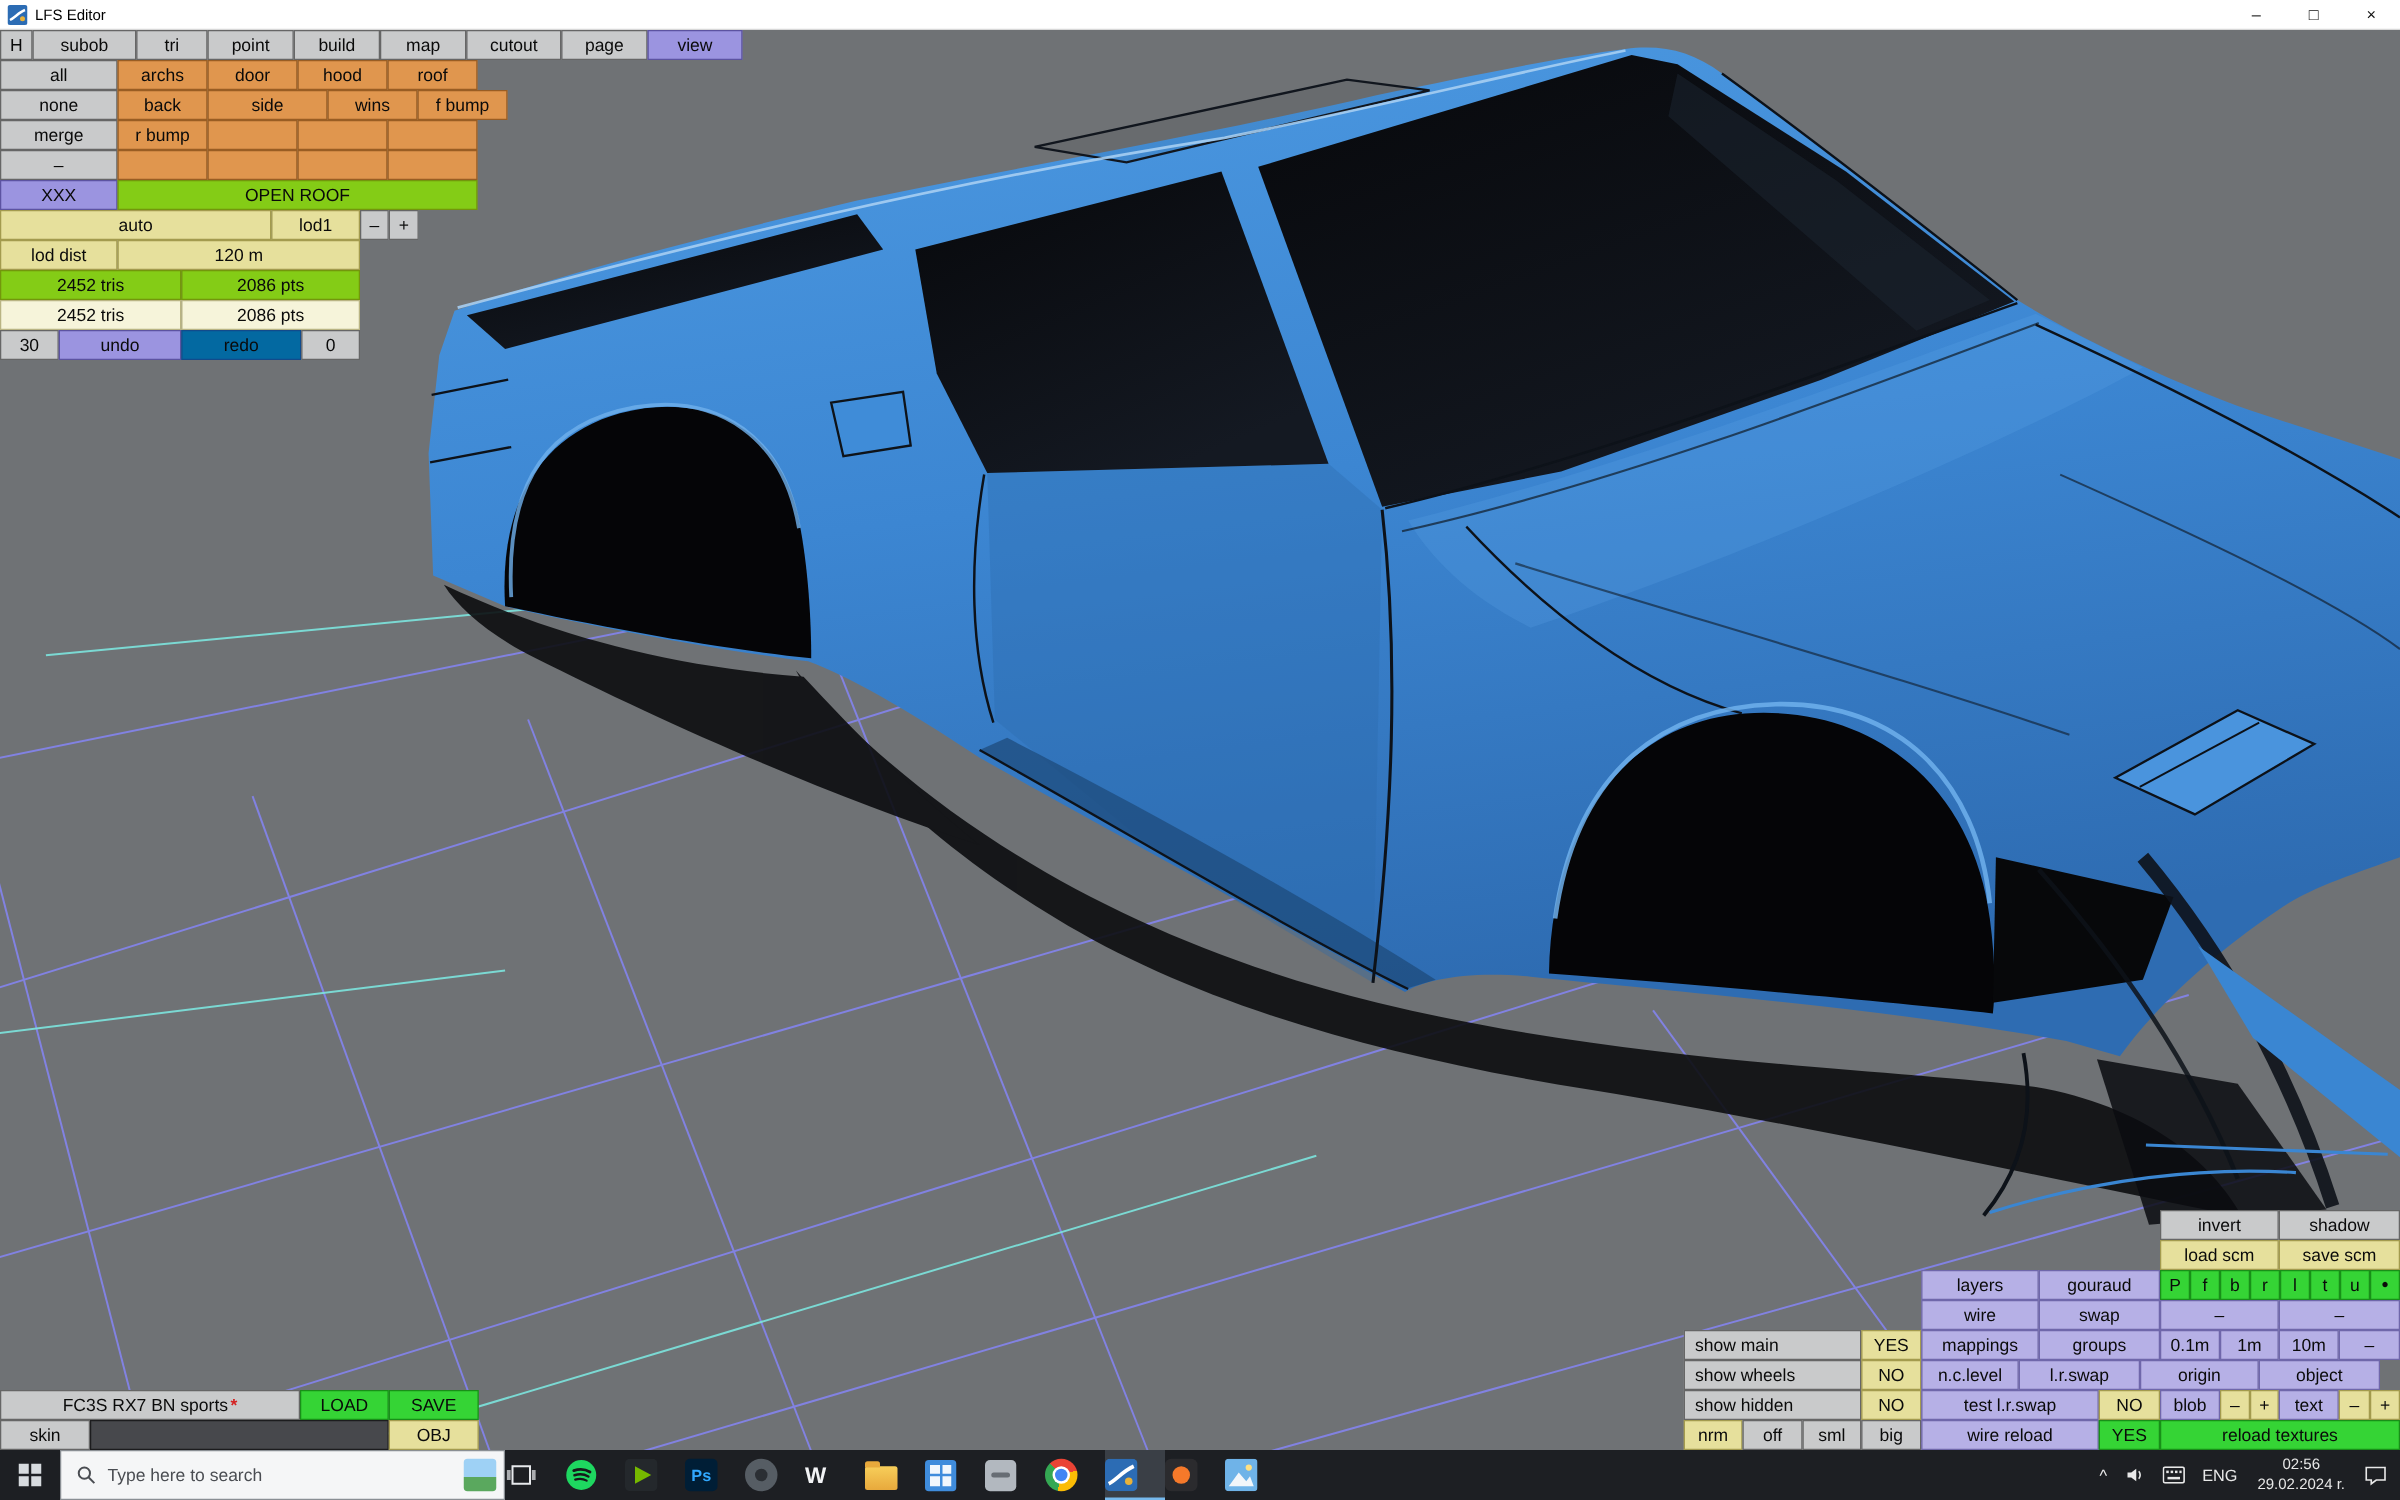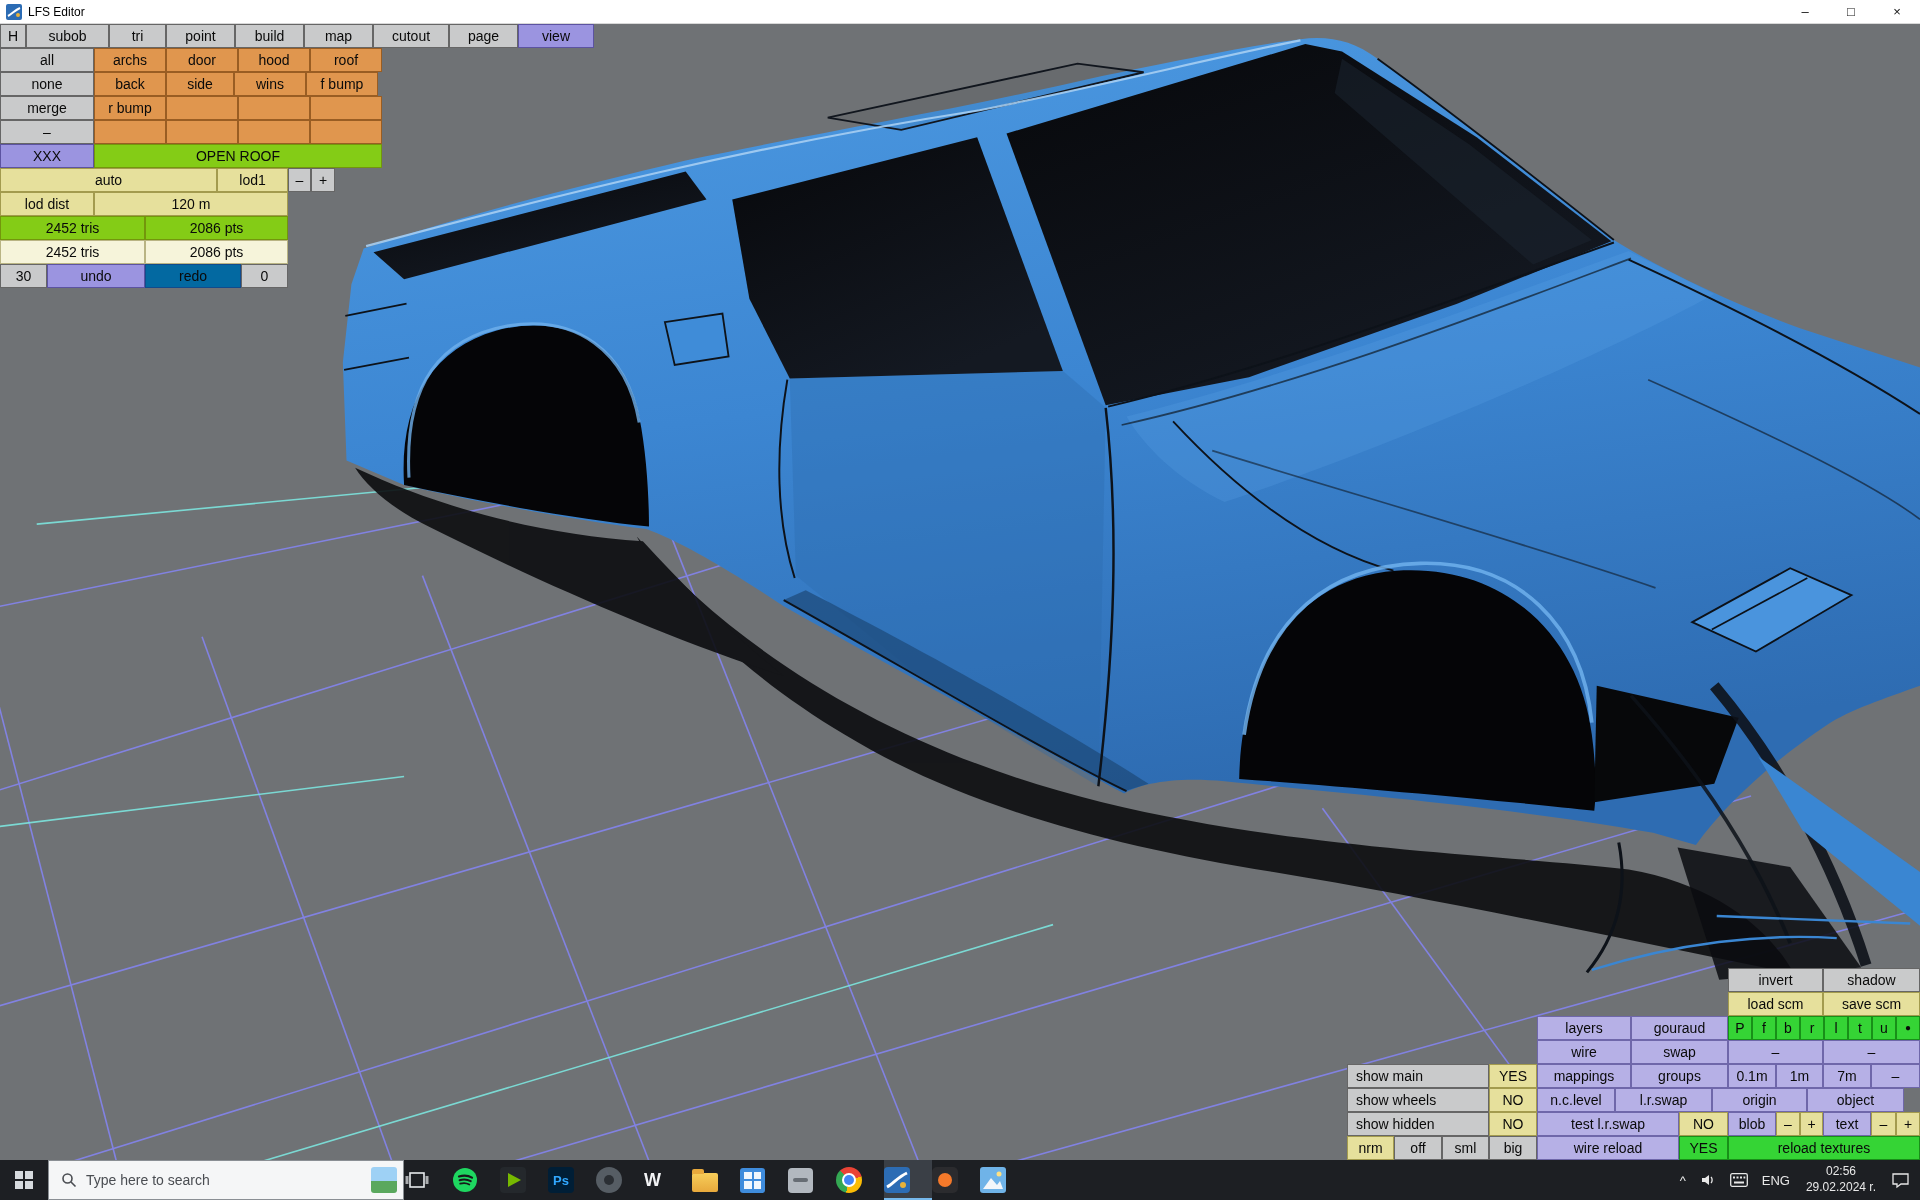--- a/index.html
+++ b/index.html
@@ -195,21 +195,21 @@
     <div class="row">
       <div class="c gy" style="width:94px">all</div>
       <div class="c or" style="width:72px">archs</div>
       <div class="c or" style="width:72px">door</div>
       <div class="c or" style="width:72px">hood</div>
       <div class="c or" style="width:72px">roof</div>
     </div>
     <div class="row">
       <div class="c gy" style="width:94px">none</div>
       <div class="c or" style="width:72px">back</div>
-      <div class="c or" style="width:68px">side</div>
+      <div class="c or" style="width:96px">side</div>
       <div class="c or" style="width:72px">wins</div>
       <div class="c or" style="width:72px">f bump</div>
     </div>
     <div class="row">
       <div class="c gy" style="width:94px">merge</div>
       <div class="c or" style="width:72px">r bump</div>
       <div class="c or" style="width:72px"></div>
       <div class="c or" style="width:72px"></div>
       <div class="c or" style="width:72px"></div>
     </div>
@@ -246,20 +246,35 @@
       <div class="c ye3" style="width:143px">2086 pts</div>
     </div>
     <div class="row">
       <div class="c gy" style="width:47px">30</div>
       <div class="c pu" style="width:98px">undo</div>
       <div class="c pu2" style="width:96px">redo</div>
       <div class="c gy" style="width:47px">0</div>
     </div>
   </div>
 
+  <div class="panel" style="top:1112px;left:0">
+    <div class="row">
+      <div class="c gy" style="width:240px">
+        <span>FC3S RX7 BN sports</span>
+        <span class="star">*</span>
+      </div>
+      <div class="c gr" style="width:71px">LOAD</div>
+      <div class="c gr" style="width:72px">SAVE</div>
+    </div>
+    <div class="row">
+      <div class="c gy" style="width:72px">skin</div>
+      <div class="c dk" style="width:239px"></div>
+      <div class="c ye" style="width:72px">OBJ</div>
+    </div>
+  </div>
 
   <div class="panel" style="top:968px;left:1347px;width:573px;height:192px">
     <div class="vpr" style="top:0;left:381px">
       <div class="c gy" style="width:95px">invert</div>
       <div class="c gy" style="width:97px">shadow</div>
     </div>
     <div class="v​pr vpr" style="top:24px;left:381px">
       <div class="c ye" style="width:95px">load scm</div>
       <div class="c ye" style="width:97px">save scm</div>
     </div>
@@ -281,21 +296,21 @@
       <div class="c lv" style="width:95px">–</div>
       <div class="c lv" style="width:97px">–</div>
     </div>
     <div class="vpr" style="top:96px;left:0">
       <div class="c gy lp" style="width:142px">show main</div>
       <div class="c ye" style="width:48px">YES</div>
       <div class="c lv" style="width:94px">mappings</div>
       <div class="c lv" style="width:97px">groups</div>
       <div class="c lv" style="width:48px">0.1m</div>
       <div class="c lv" style="width:47px">1m</div>
-      <div class="c lv" style="width:48px">7m</div>
+      <div class="c lv" style="width:48px">10m</div>
       <div class="c lv" style="width:49px">–</div>
     </div>
     <div class="vpr" style="top:120px;left:0">
       <div class="c gy lp" style="width:142px">show wheels</div>
       <div class="c ye" style="width:48px">NO</div>
       <div class="c lv" style="width:78px">n.c.level</div>
       <div class="c lv" style="width:97px">l.r.swap</div>
       <div class="c lv" style="width:95px">origin</div>
       <div class="c lv" style="width:97px">object</div>
     </div>

